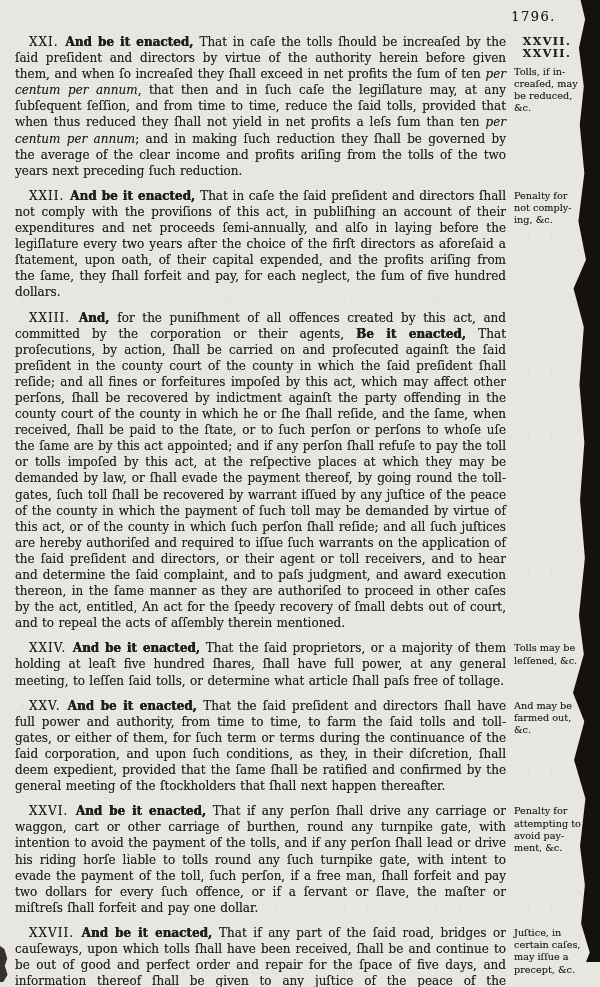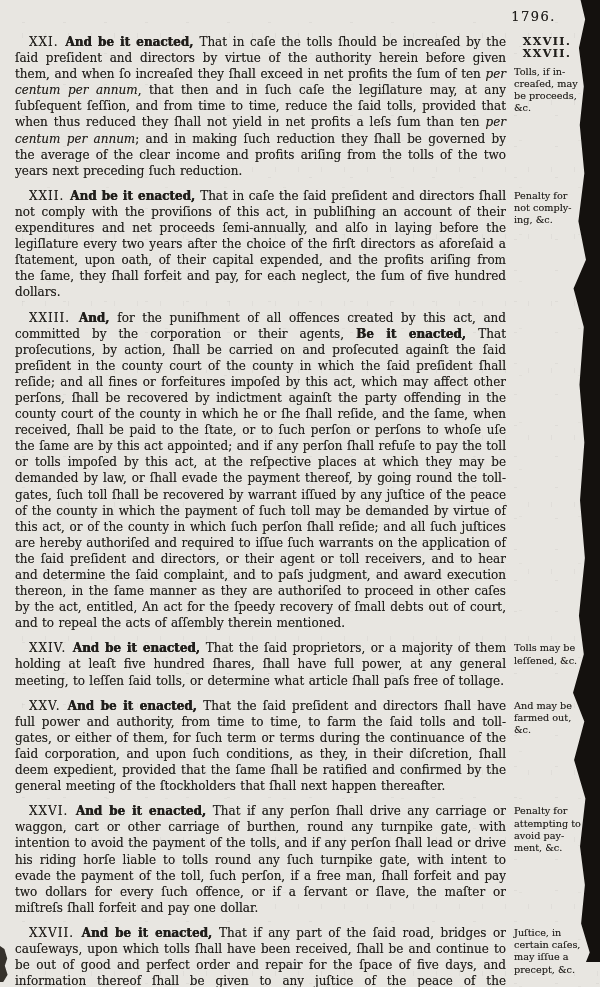--- a/index.html
+++ b/index.html
@@ -68,21 +68,21 @@
   <div class="content">
   <div class="section">
     <p class="body-text"><span class="t-number">XXI. </span><span class="t-blackletter">And be it enacted, </span><span class="t-plain">That in caſe the tolls ſhould be increaſed by the ſaid preſident and directors by virtue of the authority herein before given them, and when ſo increaſed they ſhall exceed in net profits the ſum of ten </span><span class="t-italic">per centum per annum</span><span class="t-plain">, that then and in ſuch caſe the legiſlature may, at any ſubſequent ſeſſion, and from time to time, reduce the ſaid tolls, provided that when thus reduced they ſhall not yield in net profits a leſs ſum than ten </span><span class="t-italic">per centum per annum</span><span class="t-plain">; and in making ſuch reduction they ſhall be governed by the average of the clear income and profits ariſing from the tolls of the two years next preceding ſuch reduction.</span></p>
     <div class="margin-cell">
           <div class="chap-head">
             <div>XXVII.</div>
             <div>XXVII.</div>
           </div>
           <div class="margin-line">Tolls, if in-</div>
           <div class="margin-line">creaſed, may</div>
-          <div class="margin-line">be proceeds,</div>
+          <div class="margin-line">be reduced,</div>
           <div class="margin-line">&amp;c.</div>
         </div>
   </div>
 
   <div class="section">
     <p class="body-text"><span class="t-number">XXII. </span><span class="t-blackletter">And be it enacted, </span><span class="t-plain">That in caſe the ſaid preſident and directors ſhall not comply with the proviſions of this act, in publiſhing an account of their expenditures and net proceeds ſemi-annually, and alſo in laying before the legiſlature every two years after the choice of the firſt directors as aforeſaid a ſtatement, upon oath, of their capital expended, and the profits ariſing from the ſame, they ſhall forfeit and pay, for each neglect, the ſum of five hundred dollars.</span></p>
     <div class="margin-cell">
           <div class="margin-line">Penalty for</div>
           <div class="margin-line">not comply-</div>
           <div class="margin-line">ing, &amp;c.</div>

